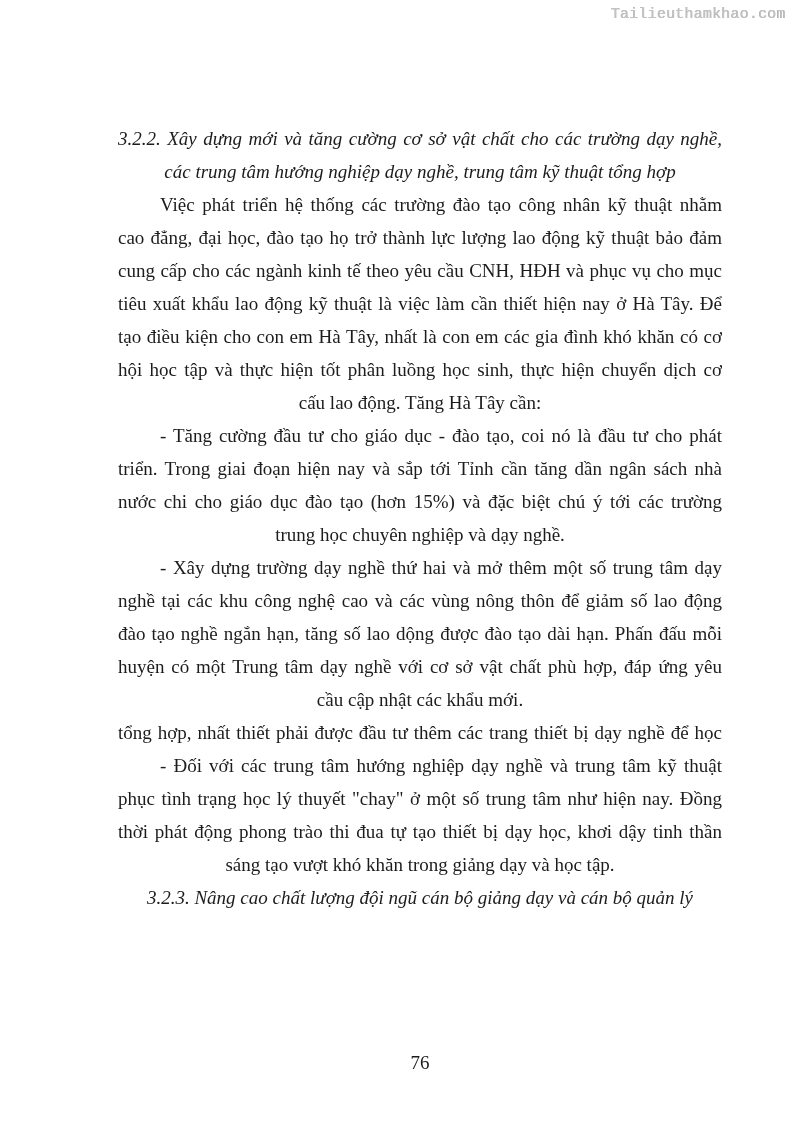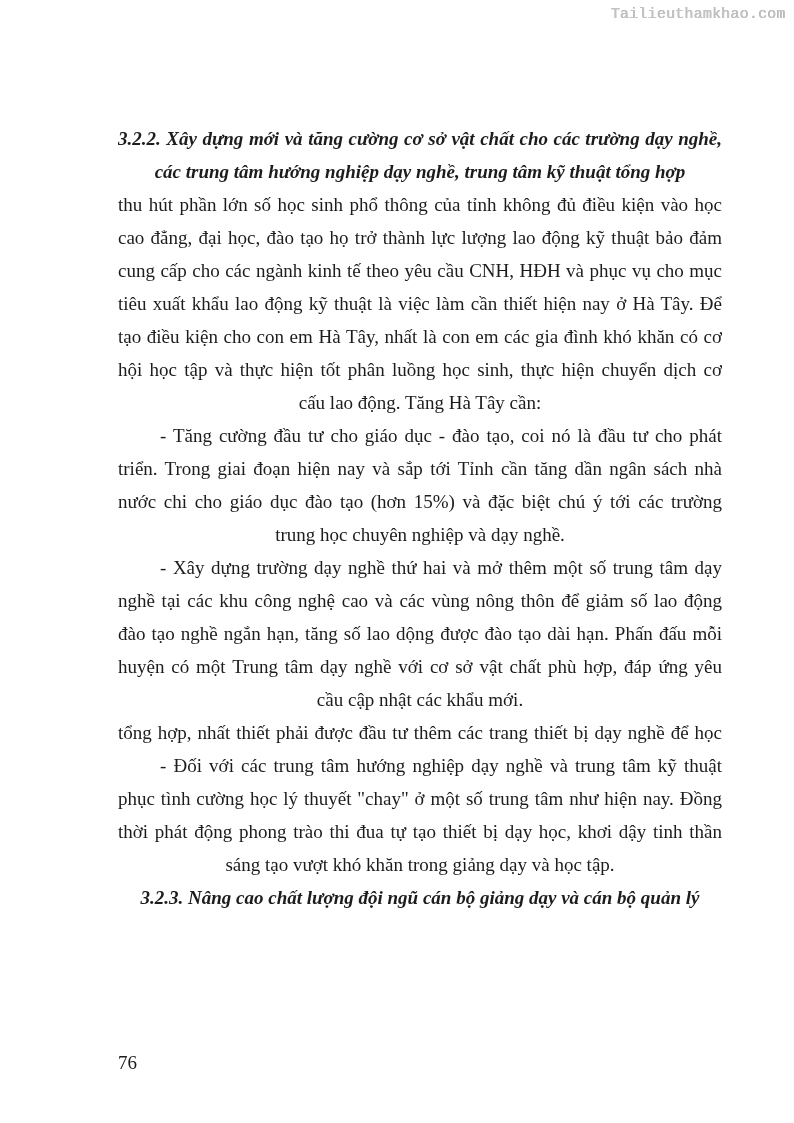--- a/index.html
+++ b/index.html
@@ -45,45 +45,46 @@
   }
   .line.stretch::after {
     content: "";
     display: inline-block;
     width: 100%;
   }
   .line.indent {
     text-indent: 42px;
   }
   .block.heading .line {
-    font-weight: bold;
+    font-weight: normal;
     font-style: italic;
   }
   .page-number {
     position: absolute;
     left: 118px;
     top: 1046px;
     width: 604px;
+    text-align: center;
     font-size: 19px;
     line-height: 33px;
     color: #1c1c1c;
   }
 </style>
 </head>
 <body>
 
 <div class="watermark">Tailieuthamkhao.com</div>
 
 <div class="doc-body">
     <div class="block heading">
       <div class="line stretch">3.2.2. Xây dựng mới và tăng cường cơ sở vật chất cho các trường dạy nghề,</div>
       <div class="line">các trung tâm hướng nghiệp dạy nghề, trung tâm kỹ thuật tổng hợp</div>
     </div>
     <div class="block body">
-      <div class="line stretch">thu hút phần lớn số học sinh phổ thông của tỉnh không đủ điều kiện vào học</div>
+      <div class="line stretch indent">Việc phát triển hệ thống các trường đào tạo công nhân kỹ thuật nhằm</div>
       <div class="line stretch">cao đẳng, đại học, đào tạo họ trở thành lực lượng lao động kỹ thuật bảo đảm</div>
       <div class="line stretch">cung cấp cho các ngành kinh tế theo yêu cầu CNH, HĐH và phục vụ cho mục</div>
       <div class="line stretch">tiêu xuất khẩu lao động kỹ thuật là việc làm cần thiết hiện nay ở Hà Tây. Để</div>
       <div class="line stretch">tạo điều kiện cho con em Hà Tây, nhất là con em các gia đình khó khăn có cơ</div>
       <div class="line stretch">hội học tập và thực hiện tốt phân luồng học sinh, thực hiện chuyển dịch cơ</div>
       <div class="line">cấu lao động. Tăng Hà Tây cần:</div>
     </div>
     <div class="block body">
       <div class="line stretch indent">- Tăng cường đầu tư cho giáo dục - đào tạo, coi nó là đầu tư cho phát</div>
       <div class="line stretch">triển. Trong giai đoạn hiện nay và sắp tới Tỉnh cần tăng dần ngân sách nhà</div>
@@ -93,21 +94,21 @@
     <div class="block body">
       <div class="line stretch indent">- Xây dựng trường dạy nghề thứ hai và mở thêm một số trung tâm dạy</div>
       <div class="line stretch">nghề tại các khu công nghệ cao và các vùng nông thôn để giảm số lao động</div>
       <div class="line stretch">đào tạo nghề ngắn hạn, tăng số lao dộng được đào tạo dài hạn. Phấn đấu mỗi</div>
       <div class="line stretch">huyện có một Trung tâm dạy nghề với cơ sở vật chất phù hợp, đáp ứng yêu</div>
       <div class="line">cầu cập nhật các khẩu mới.</div>
     </div>
     <div class="block body">
       <div class="line stretch">tổng hợp, nhất thiết phải được đầu tư thêm các trang thiết bị dạy nghề để học</div>
       <div class="line stretch indent">- Đối với các trung tâm hướng nghiệp dạy nghề và trung tâm kỹ thuật</div>
-      <div class="line stretch">phục tình cường học lý thuyết "chay" ở một số trung tâm như hiện nay. Đồng</div>
+      <div class="line stretch">phục tình trạng học lý thuyết "chay" ở một số trung tâm như hiện nay. Đồng</div>
       <div class="line stretch">thời phát động phong trào thi đua tự tạo thiết bị dạy học, khơi dậy tinh thần</div>
       <div class="line">sáng tạo vượt khó khăn trong giảng dạy và học tập.</div>
     </div>
     <div class="block heading">
       <div class="line">3.2.3. Nâng cao chất lượng đội ngũ cán bộ giảng dạy và cán bộ quản lý</div>
     </div>
   </div>
 
 <div class="page-number">76</div>
 

